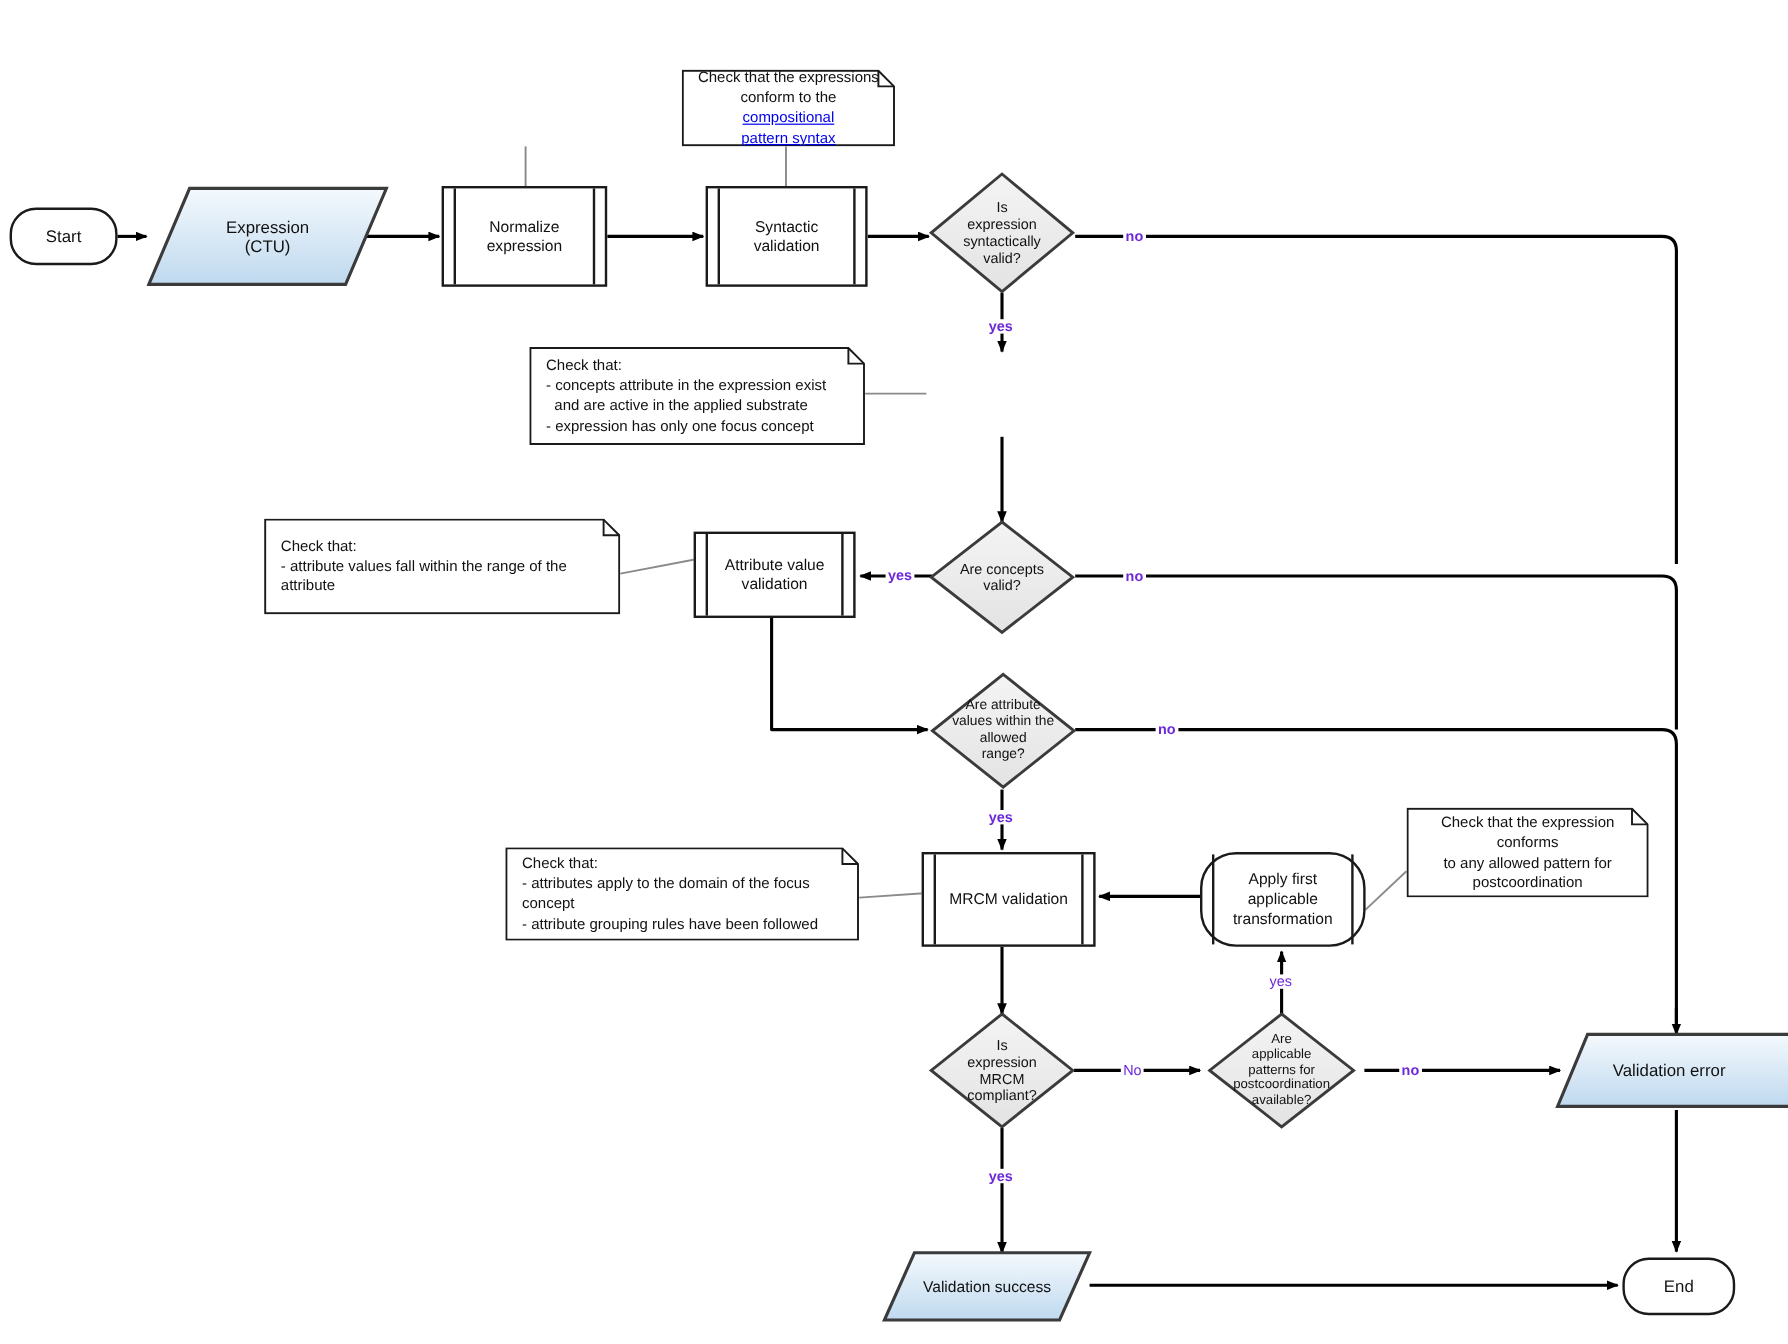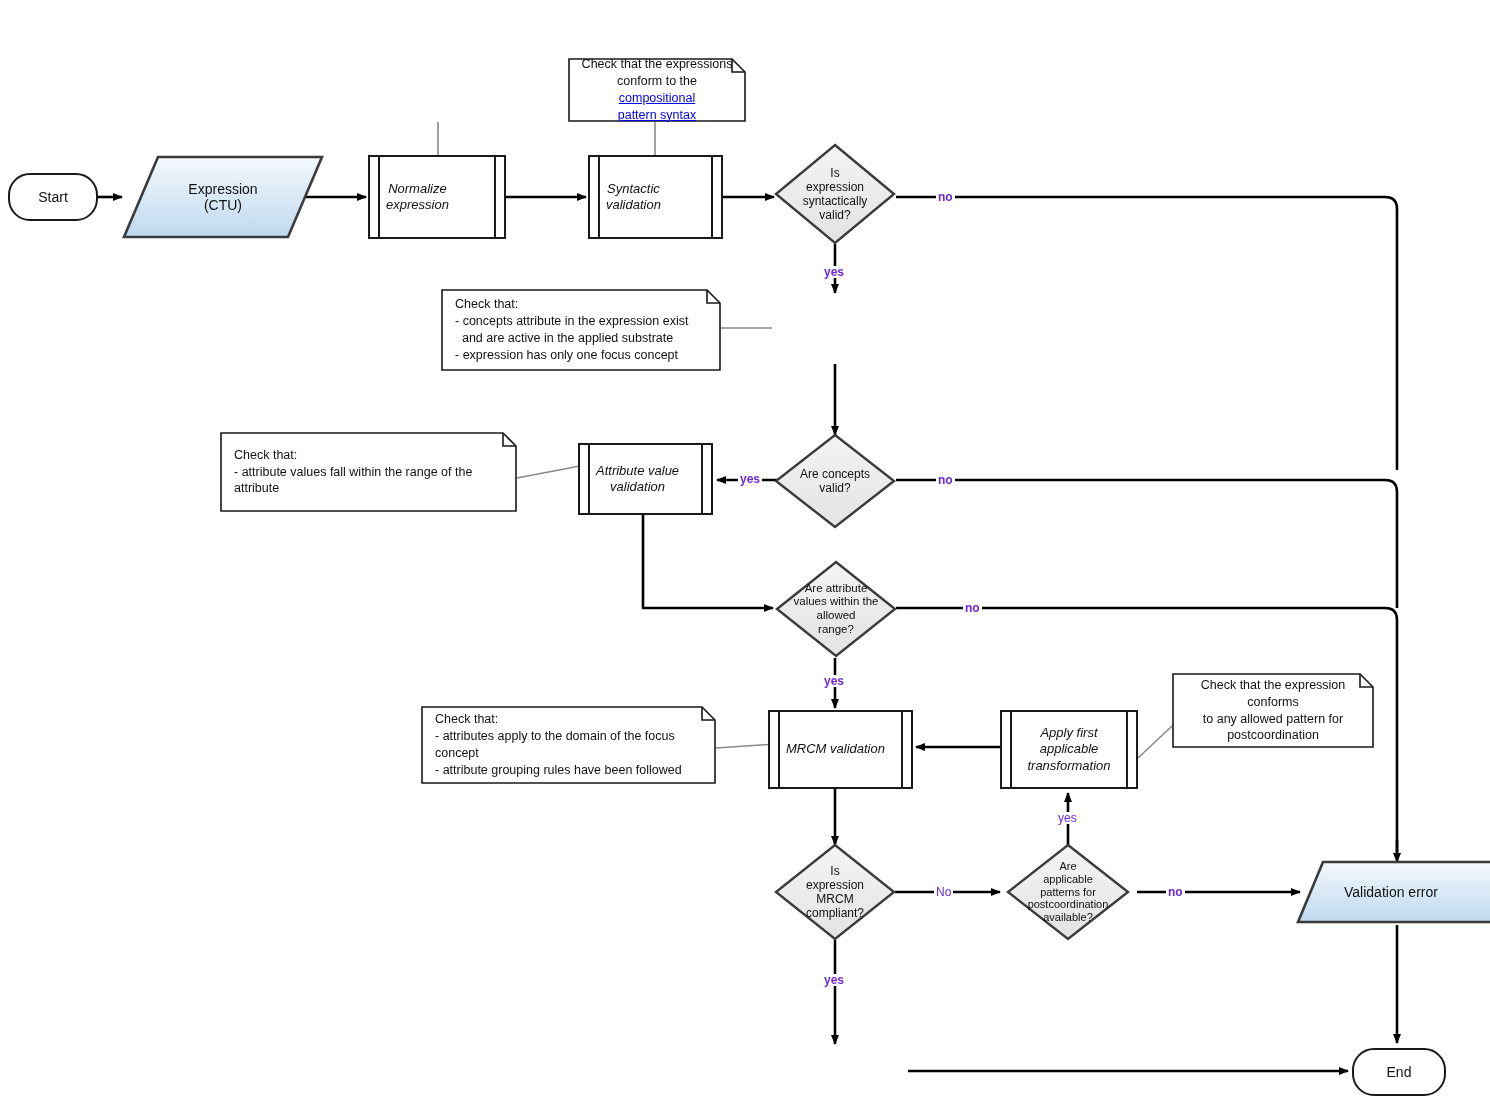--- a/index.html
+++ b/index.html
@@ -60,26 +60,25 @@
     font-size: 14px;
     color: #111111;
     text-align: center;
   }
   
   .subprocess {
     border: 2px solid #1a1a1a;
     background: #ffffff;
     display: flex;
     align-items: center;
-    justify-content: flex-start;
+    justify-content: center;
     text-align: center;
     font-size: 13px;
     color: #111111;
     line-height: 1.25;
-    font-style: italic;
   }
   .subprocess::before,
   .subprocess::after {
     content: "";
     position: absolute;
     top: 0;
     bottom: 0;
     width: 0;
     border-left: 2px solid #1a1a1a;
   }
@@ -266,21 +265,21 @@
     <div class="sp-text">
       <div>Attribute value</div>
       <div>validation</div>
     </div>
   </div>
 
   <div class="node subprocess" style="left:768px; top:710px; width:145px; height:79px;">
     <div class="sp-text">MRCM validation</div>
   </div>
 
-  <div class="node subprocess" style="left:1000px; top:710px; width:138px; height:79px;">
+  <div class="node subprocess" style="left:1000px; top:710px; width:138px; height:79px;border-radius:30px;">
     <div class="sp-text">
       <div>Apply first applicable</div>
       <div>transformation</div>
     </div>
   </div>
 
   <div class="decision" style="left:774px; top:143px; width:122px; height:102px;">
     <svg width="122" height="102">
       <polygon points="61,2 120,51 61,100 2,51" fill="url(#diaGrad)" stroke="#3b3b3b" stroke-width="2.4"></polygon>
     </svg>
@@ -349,20 +348,26 @@
     </div>
   </div>
 
   <div class="para-wrap" style="left:1294px; top:860px; width:230px; height:64px;">
     <svg width="230" height="64">
       <polygon points="29,2 226,2 201,62 4,62" fill="url(#dataGrad)" stroke="#3b3b3b" stroke-width="2.6"></polygon>
     </svg>
     <div class="para-label" style="justify-content:flex-start; padding-left:50px;">Validation error</div>
   </div>
 
+  <div class="para-wrap" style="left:735px; top:1042px; width:175px; height:60px;">
+    <svg width="175" height="60">
+      <polygon points="27,2 173,2 148,58 2,58" fill="url(#dataGrad)" stroke="#3b3b3b" stroke-width="2.6"></polygon>
+    </svg>
+    <div class="para-label" style="font-size:13px;">Validation success</div>
+  </div>
 
   <div class="node terminator" style="left:1352px; top:1048px; width:94px; height:48px;">
     <span>End</span>
   </div>
 
 
   <div class="note centered" style="left:568px; top:58px; width:178px; height:64px;">
     <svg width="178" height="64">
       <path d="M1,1 L164,1 L177,14 L177,63 L1,63 Z" fill="#ffffff" stroke="#1a1a1a" stroke-width="1.6"></path>
       <path d="M164,1 L164,14 L177,14" fill="none" stroke="#1a1a1a" stroke-width="1.6"></path>

